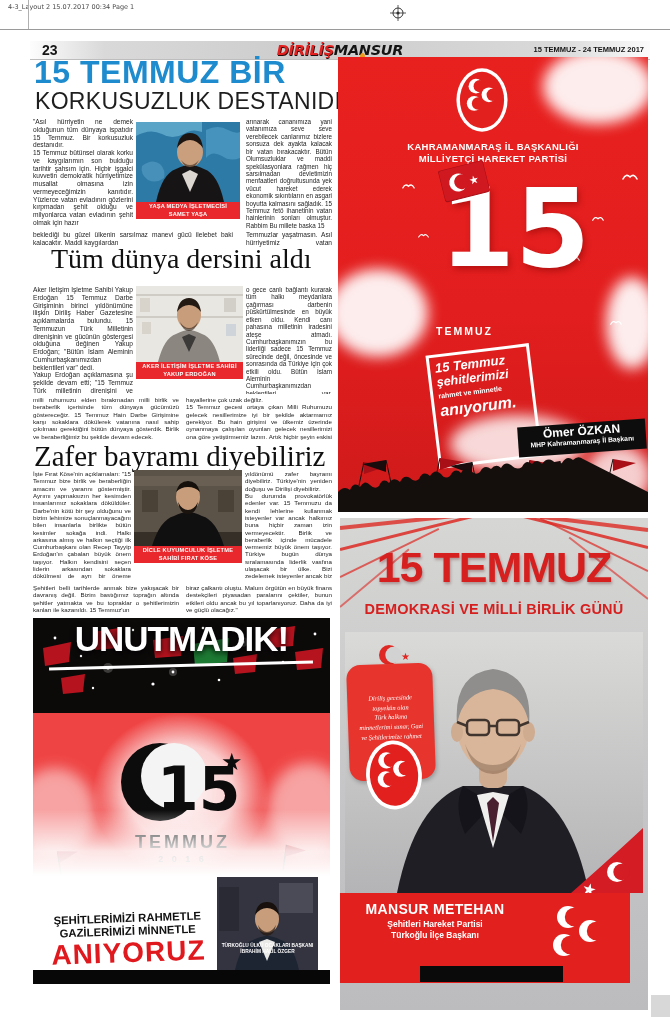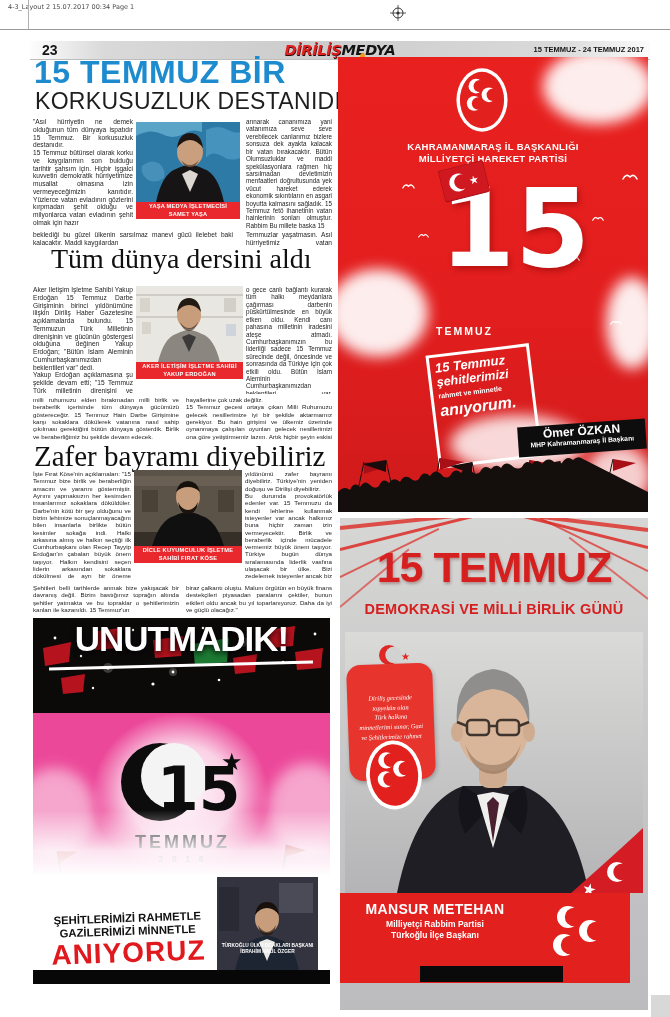--- a/index.html
+++ b/index.html
@@ -28,21 +28,21 @@
     <line x1="0" y1="8" x2="16" y2="8" stroke="#333" stroke-width="0.8"></line>
     <line x1="8" y1="0" x2="8" y2="16" stroke="#333" stroke-width="0.8"></line>
   </svg>
   <div class="abs" style="left:28px;top:0;width:1px;height:29px;background:#b0b0b0;"></div>
   <div class="abs" style="left:0;top:29px;width:670px;height:1px;background:#9a9a9a;"></div>
 
   <div class="abs" style="left:30px;top:41px;width:620px;height:18px;border-bottom:1px solid #bdbdbd;
               background:linear-gradient(90deg,#fdfdfd 0%,#d9d9d9 12%,#cccccc 45%,#d9d9d9 85%,#fbfbfb 100%);">
     <span class="abs" style="left:12px;top:1px;font:800 14px 'Liberation Sans',sans-serif;color:#161616;">23</span>
     <div class="abs" style="left:0;top:1px;width:620px;text-align:center;font:italic 900 14.5px 'DejaVu Sans',sans-serif;letter-spacing:-.3px;">
-      <span style="color:#e2201f;text-shadow:.6px .6px 0 #2a0b0b;">DİRİLİŞ</span><span style="color:#141414;">MEDYA</span>
+      <span style="color:#e2201f;text-shadow:.6px .6px 0 #2a0b0b;">DİRİLİŞ</span><span style="color:#141414;">MANSUR</span>
     </div>
     <div class="abs" style="left:330px;top:12px;width:5px;height:7px;background:#f09a1a;border-radius:50% 50% 50% 50%/60% 60% 40% 40%;"></div>
     <span class="abs" style="right:6px;top:4px;font:800 7.5px 'Liberation Sans',sans-serif;color:#161616;">15 TEMMUZ - 24 TEMMUZ 2017</span>
   </div>
 
   <div class="abs" style="left:34px;top:56px;font:800 32px/1 'Liberation Sans',sans-serif;color:#1d8bcd;letter-spacing:.5px;">15 TEMMUZ BİR</div>
   <div class="abs" style="left:35px;top:90px;font:400 23px/1 'Liberation Sans',sans-serif;color:#1e1e1e;letter-spacing:.3px;">KORKUSUZLUK DESTANIDIR</div>
 
   <div class="abs body-text" style="left:33px;top:118px;width:100px;height:112px;">"Asıl hürriyetin ne demek olduğunun tüm dünyaya ispatıdır 15 Temmuz. Bir korkusuzluk destanıdır.
 15 Temmuz bütünsel olarak korku ve kaygılarımın son bulduğu tarihtir şahsım için. Hiçbir işgalci kuvvetin demokratik hürriyetimize musallat olmasına izin vermeyeceğimizin kanıtıdır. Yüzlerce vatan evladının gözlerini kırpmadan şehit olduğu ve milyonlarca vatan evladının şehit olmak için hazır</div>
@@ -215,21 +215,21 @@
       </g>
       <g fill="#1a0c0c">
         <polygon points="48,10 24,14 48,22"></polygon>
           <polygon points="134,12 112,16 134,24"></polygon>
           <polygon points="222,11 200,15 222,23"></polygon>
       </g>
       <path fill="#140e0d" d="M0 62 V42 q6 -7 12 -2 q4 -9 10 -3 q5 -8 10 -2 q5 5 9 1 q4 -9 10 -3 q5 -7 11 -1 q4 -8 10 -4 q5 5 9 1 q4 -9 11 -3 q5 -8 11 -2 q4 6 9 2 q5 -9 11 -3 q4 -7 10 -2 q5 5 9 1 q4 -8 11 -3 q5 -6 10 -1 q4 -7 10 -3 q6 6 11 2 q4 -8 10 -3 q5 -6 10 0 q5 -7 11 -3 q4 5 9 2 q5 -8 11 -3 q5 -5 10 -1 L310 42 V62 Z"></path>
     </svg>
   </div>
 
-  <div class="abs" style="left:33px;top:618px;width:297px;height:258px;background:#ec4899;overflow:hidden;">
+  <div class="abs" style="left:33px;top:618px;width:297px;height:258px;background:#ef4444;overflow:hidden;">
     <svg class="abs" style="left:0;top:0;" width="297" height="95" viewBox="0 0 297 95" preserveAspectRatio="none">
       <rect width="297" height="95" fill="#0c0909"></rect>
       <g fill="#c41420" opacity=".92">
         <polygon points="10,30 38,24 36,44 12,48"></polygon>
           <polygon points="60,14 86,10 84,30 62,32"></polygon>
         <polygon points="120,22 150,18 148,38 122,40"></polygon>
           <polygon points="235,12 262,8 260,28 237,30"></polygon>
         <polygon points="262,34 290,30 288,50 264,52"></polygon>
           <polygon points="28,60 52,56 50,74 30,76"></polygon>
         <polygon points="200,40 224,36 222,54 202,56"></polygon>
@@ -383,21 +383,21 @@
         <circle cx="25.5" cy="41" r="7.2" fill="#e2211f"></circle>
       <circle cx="38" cy="31" r="8.5" fill="#fff"></circle>
         <circle cx="42.5" cy="31" r="7.2" fill="#e2211f"></circle>
     </svg>
 
     <div class="abs" style="left:242px;top:362px;font-size:16px;color:#fff;transform:rotate(14deg);">★</div>
 
     <div class="abs" style="left:0;top:375px;width:290px;height:90px;background:#e2211f;">
       <div class="abs" style="left:10px;top:8px;width:170px;text-align:center;color:#fff;">
         <div style="font:900 14px/1.25 'Liberation Sans',sans-serif;letter-spacing:.3px;">MANSUR METEHAN</div>
-        <div style="font:700 8.5px/1.35 'Liberation Sans',sans-serif;">Milliyetçi Rabbim Partisi</div>
+        <div style="font:700 8.5px/1.35 'Liberation Sans',sans-serif;">Şehitleri Hareket Partisi</div>
         <div style="font:700 8.5px/1.35 'Liberation Sans',sans-serif;">Türkoğlu İlçe Başkanı</div>
       </div>
       <svg class="abs" style="left:205px;top:10px;" width="72" height="62" viewBox="0 0 70 62">
         <circle cx="22" cy="14" r="11" fill="#fff"></circle>
           <circle cx="28" cy="14" r="9.2" fill="#e2211f"></circle>
         <circle cx="18" cy="42" r="11" fill="#fff"></circle>
           <circle cx="24" cy="42" r="9.2" fill="#e2211f"></circle>
         <circle cx="44" cy="28" r="11" fill="#fff"></circle>
           <circle cx="50" cy="28" r="9.2" fill="#e2211f"></circle>
       </svg>

